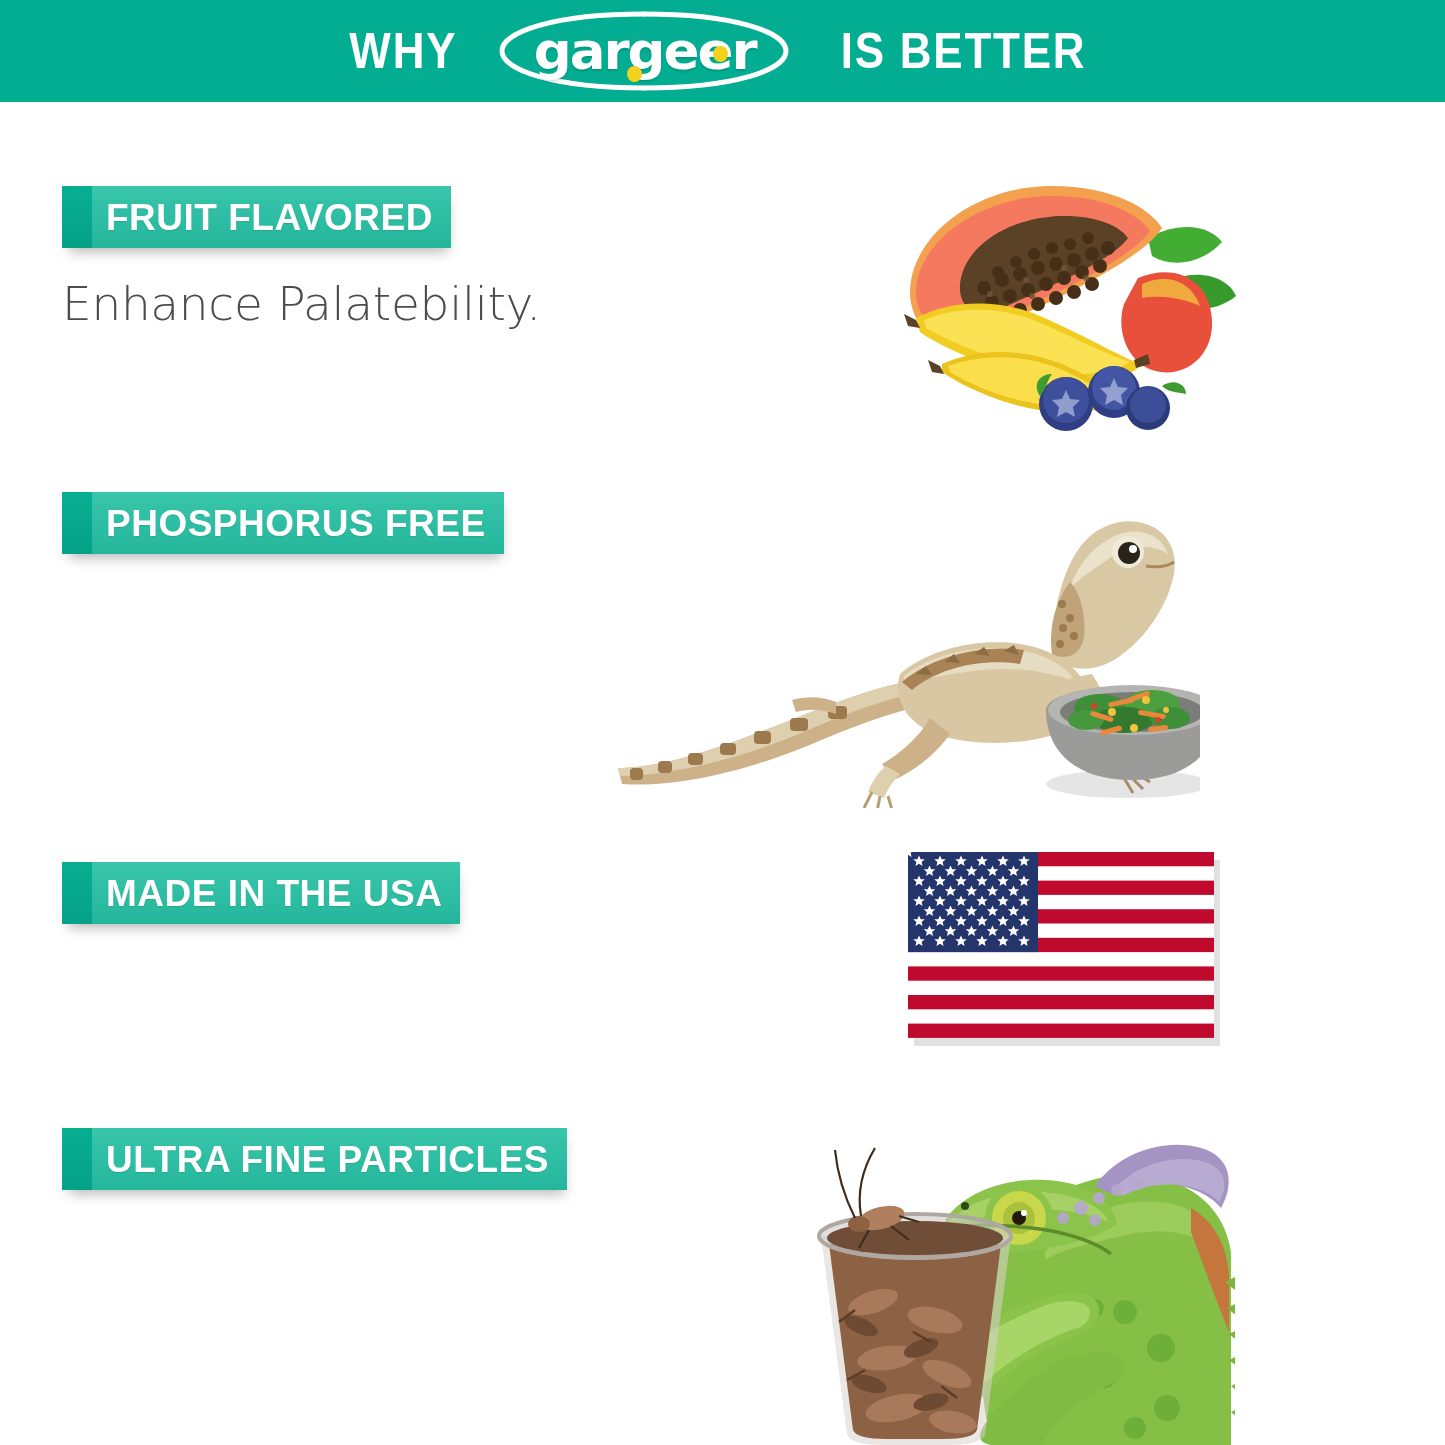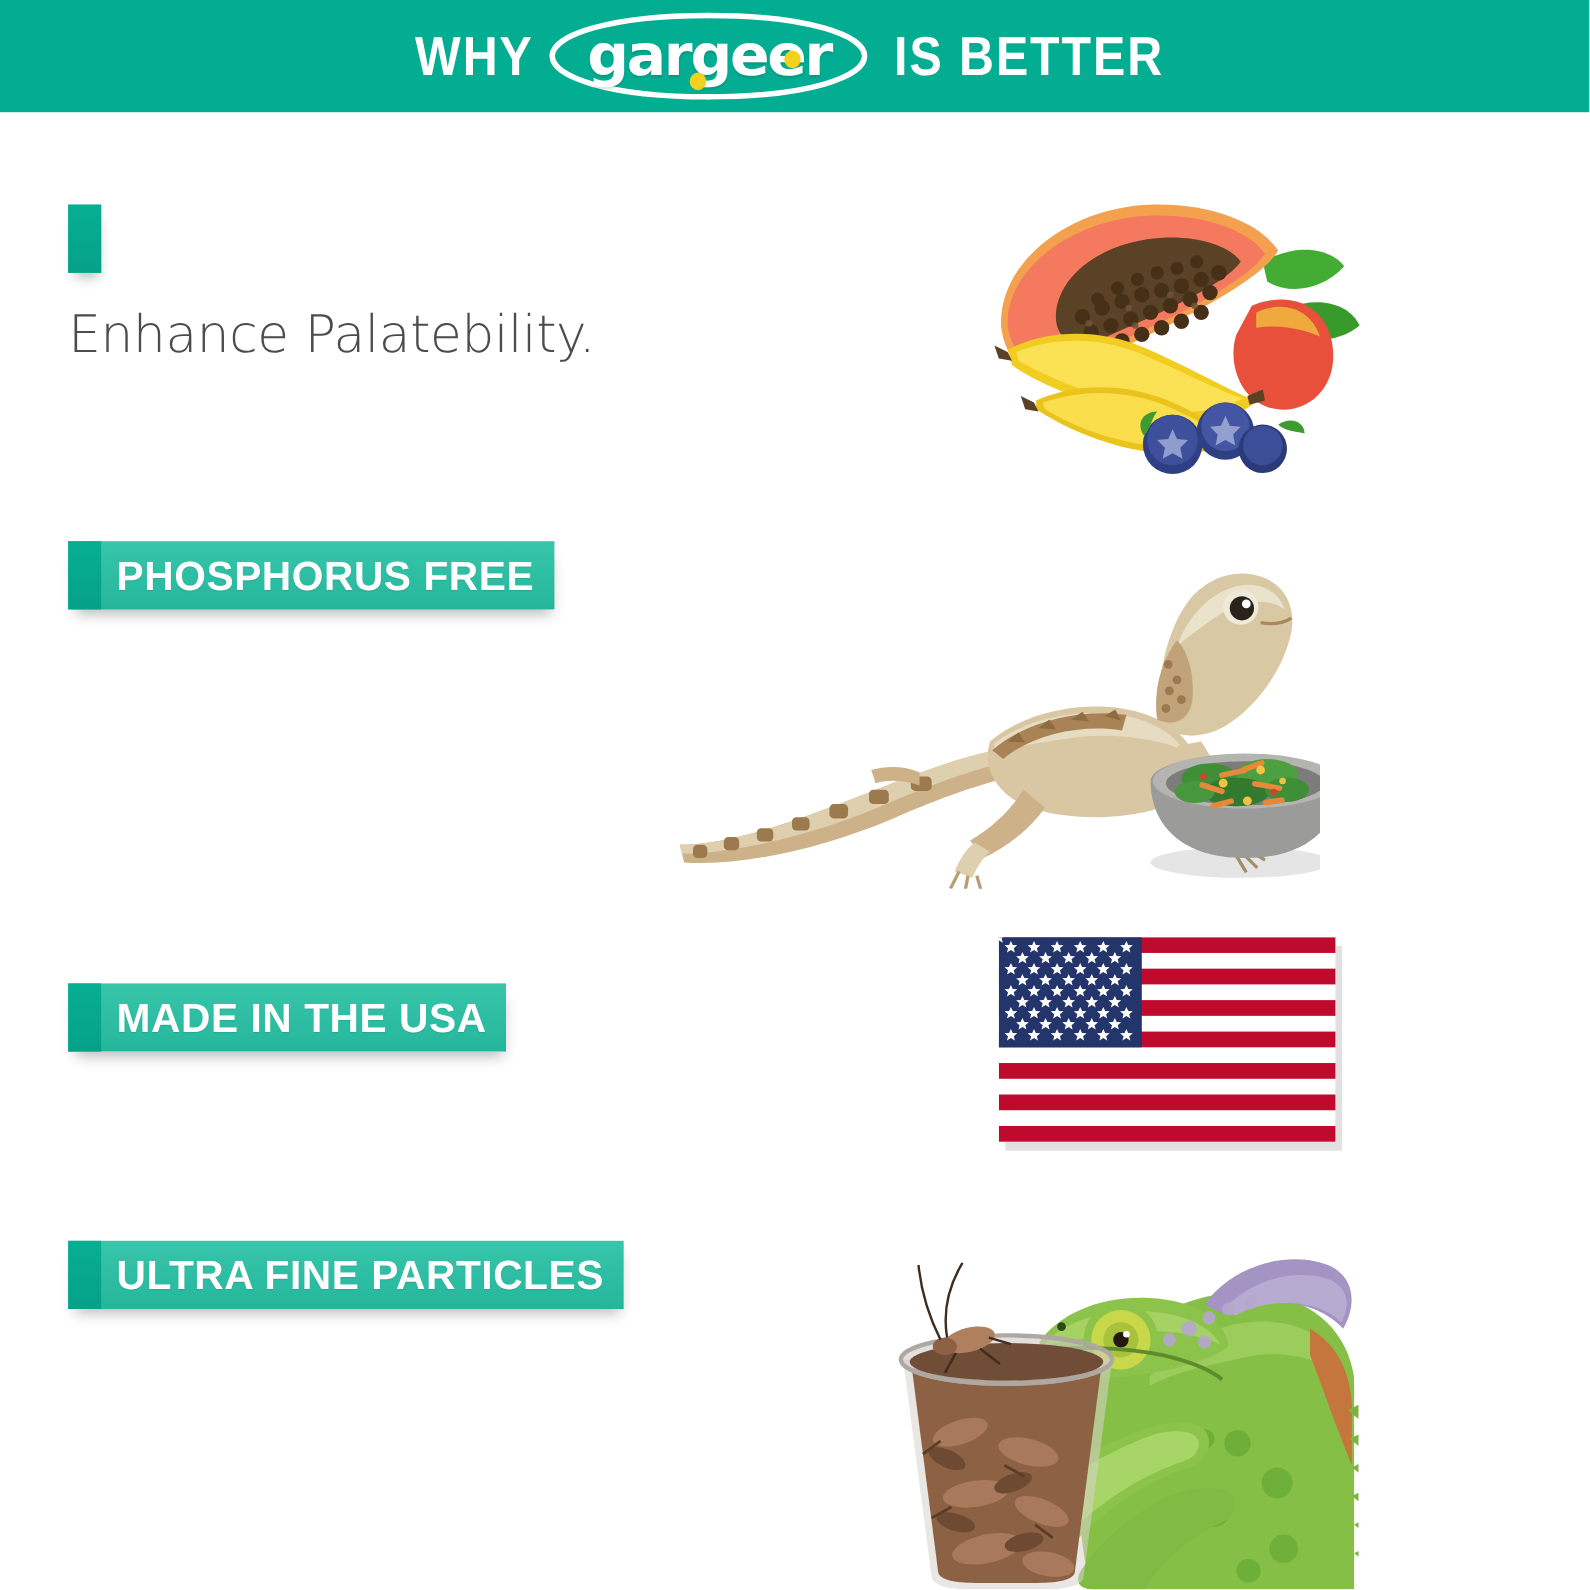--- a/index.html
+++ b/index.html
@@ -9,21 +9,21 @@
     font-family:"Liberation Sans", sans-serif;
     overflow:hidden;
     position:relative;
   }
   
   .header{
     position:absolute;left:0;top:0;width:1445px;height:102px;
     background:#02ad92;
     display:flex;align-items:center;justify-content:center;
   }
-  .header-inner{display:flex;align-items:center;gap:2px;}
+  .header-inner{display:flex;align-items:center;gap:30px;}
   .why-word,.better-word{
     color:#ffffff;
     font-family:"Liberation Sans", sans-serif;
     font-weight:bold;
     font-size:50px;
     letter-spacing:2px;
     transform:scaleX(.88);
     line-height:1;
   }
   .logo-wrap{
@@ -81,21 +81,21 @@
     font-weight:300;
     font-size:47px;
     line-height:1.18;
     white-space:pre-line;
     letter-spacing:-.3px;
   }
 
   
   #block-1{top:186px;left:62px;}
   #block-2{top:492px;left:62px;}
-  #block-3{top:894px;left:62px;}
+  #block-3{top:862px;left:62px;}
   #block-4{top:1128px;left:62px;}
 
   
   .art{position:absolute;}
   #art-fruit{left:880px;top:168px;width:370px;height:275px;}
   #art-lizard{left:600px;top:468px;width:600px;height:340px;}
   #art-flag{left:908px;top:852px;width:318px;height:198px;}
   #art-chameleon{left:795px;top:1112px;width:440px;height:333px;}
 
   .art svg{display:block;width:100%;height:100%;}
@@ -118,20 +118,21 @@
     </span>
 
     <span class="better-word">IS BETTER</span>
   </div>
 </div>
 
 <div class="block" id="block-1">
   <span class="banner-shadow-host">
     <span class="banner">
       <span class="banner-cap"></span>
+      <span class="banner-label">FRUIT FLAVORED</span>
     </span>
   </span>
   <div class="block-body">Enhance Palatebility.</div>
 </div>
 
 <div class="block" id="block-2">
   <span class="banner-shadow-host">
     <span class="banner">
       <span class="banner-cap"></span>
       <span class="banner-label">PHOSPHORUS FREE</span>

